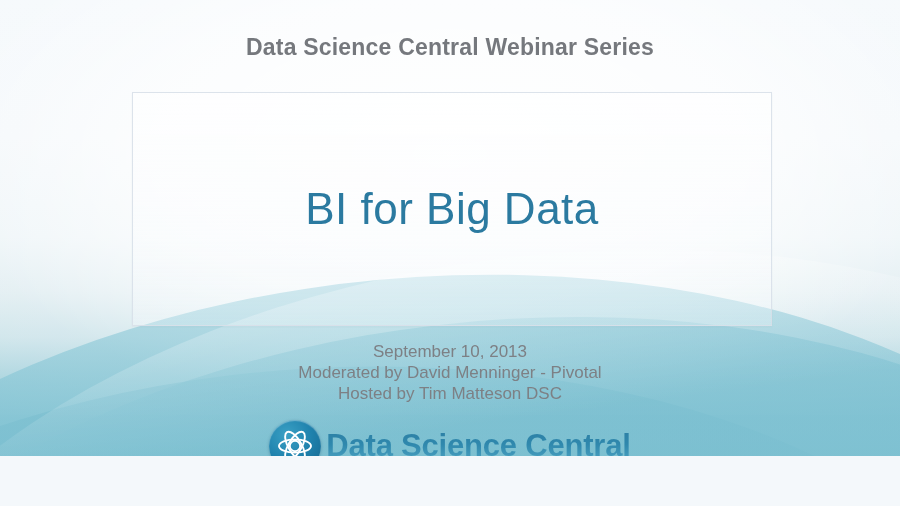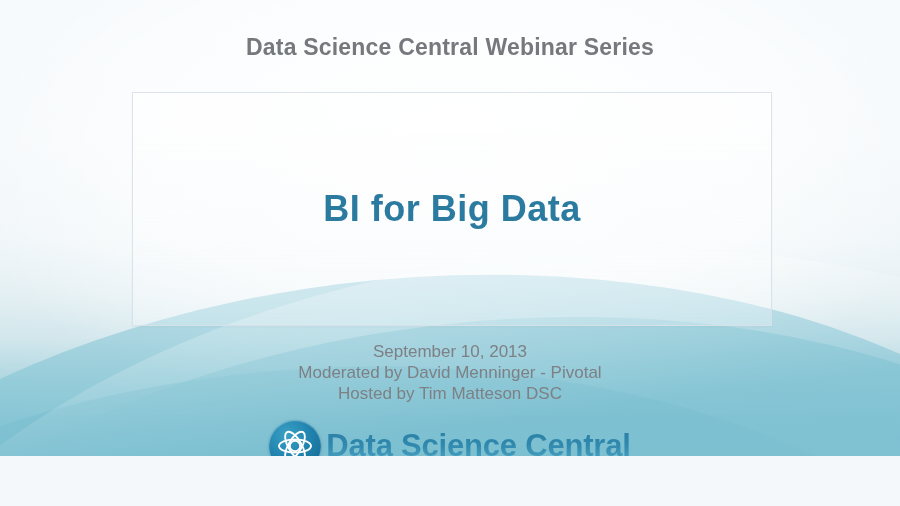--- a/index.html
+++ b/index.html
@@ -120,22 +120,22 @@
         rgba(255,255,255,0.55) 0%,
         rgba(252,253,255,0.40) 55%,
         rgba(248,251,253,0.30) 100%);
     box-shadow: 0 1px 2px rgba(150,165,180,0.10);
     z-index: 3;
     display: flex;
     align-items: center;
     justify-content: center;
   }
   .main-title {
-    font-size: 36px;
-    font-weight: bold;
+    font-size: 44px;
+    font-weight: normal;
     color: #2b7aa0;
     letter-spacing: 0.5px;
     text-align: center;
     line-height: 1.1;
     white-space: nowrap;
   }
 
   
   .subtitle-block {
     position: absolute;

